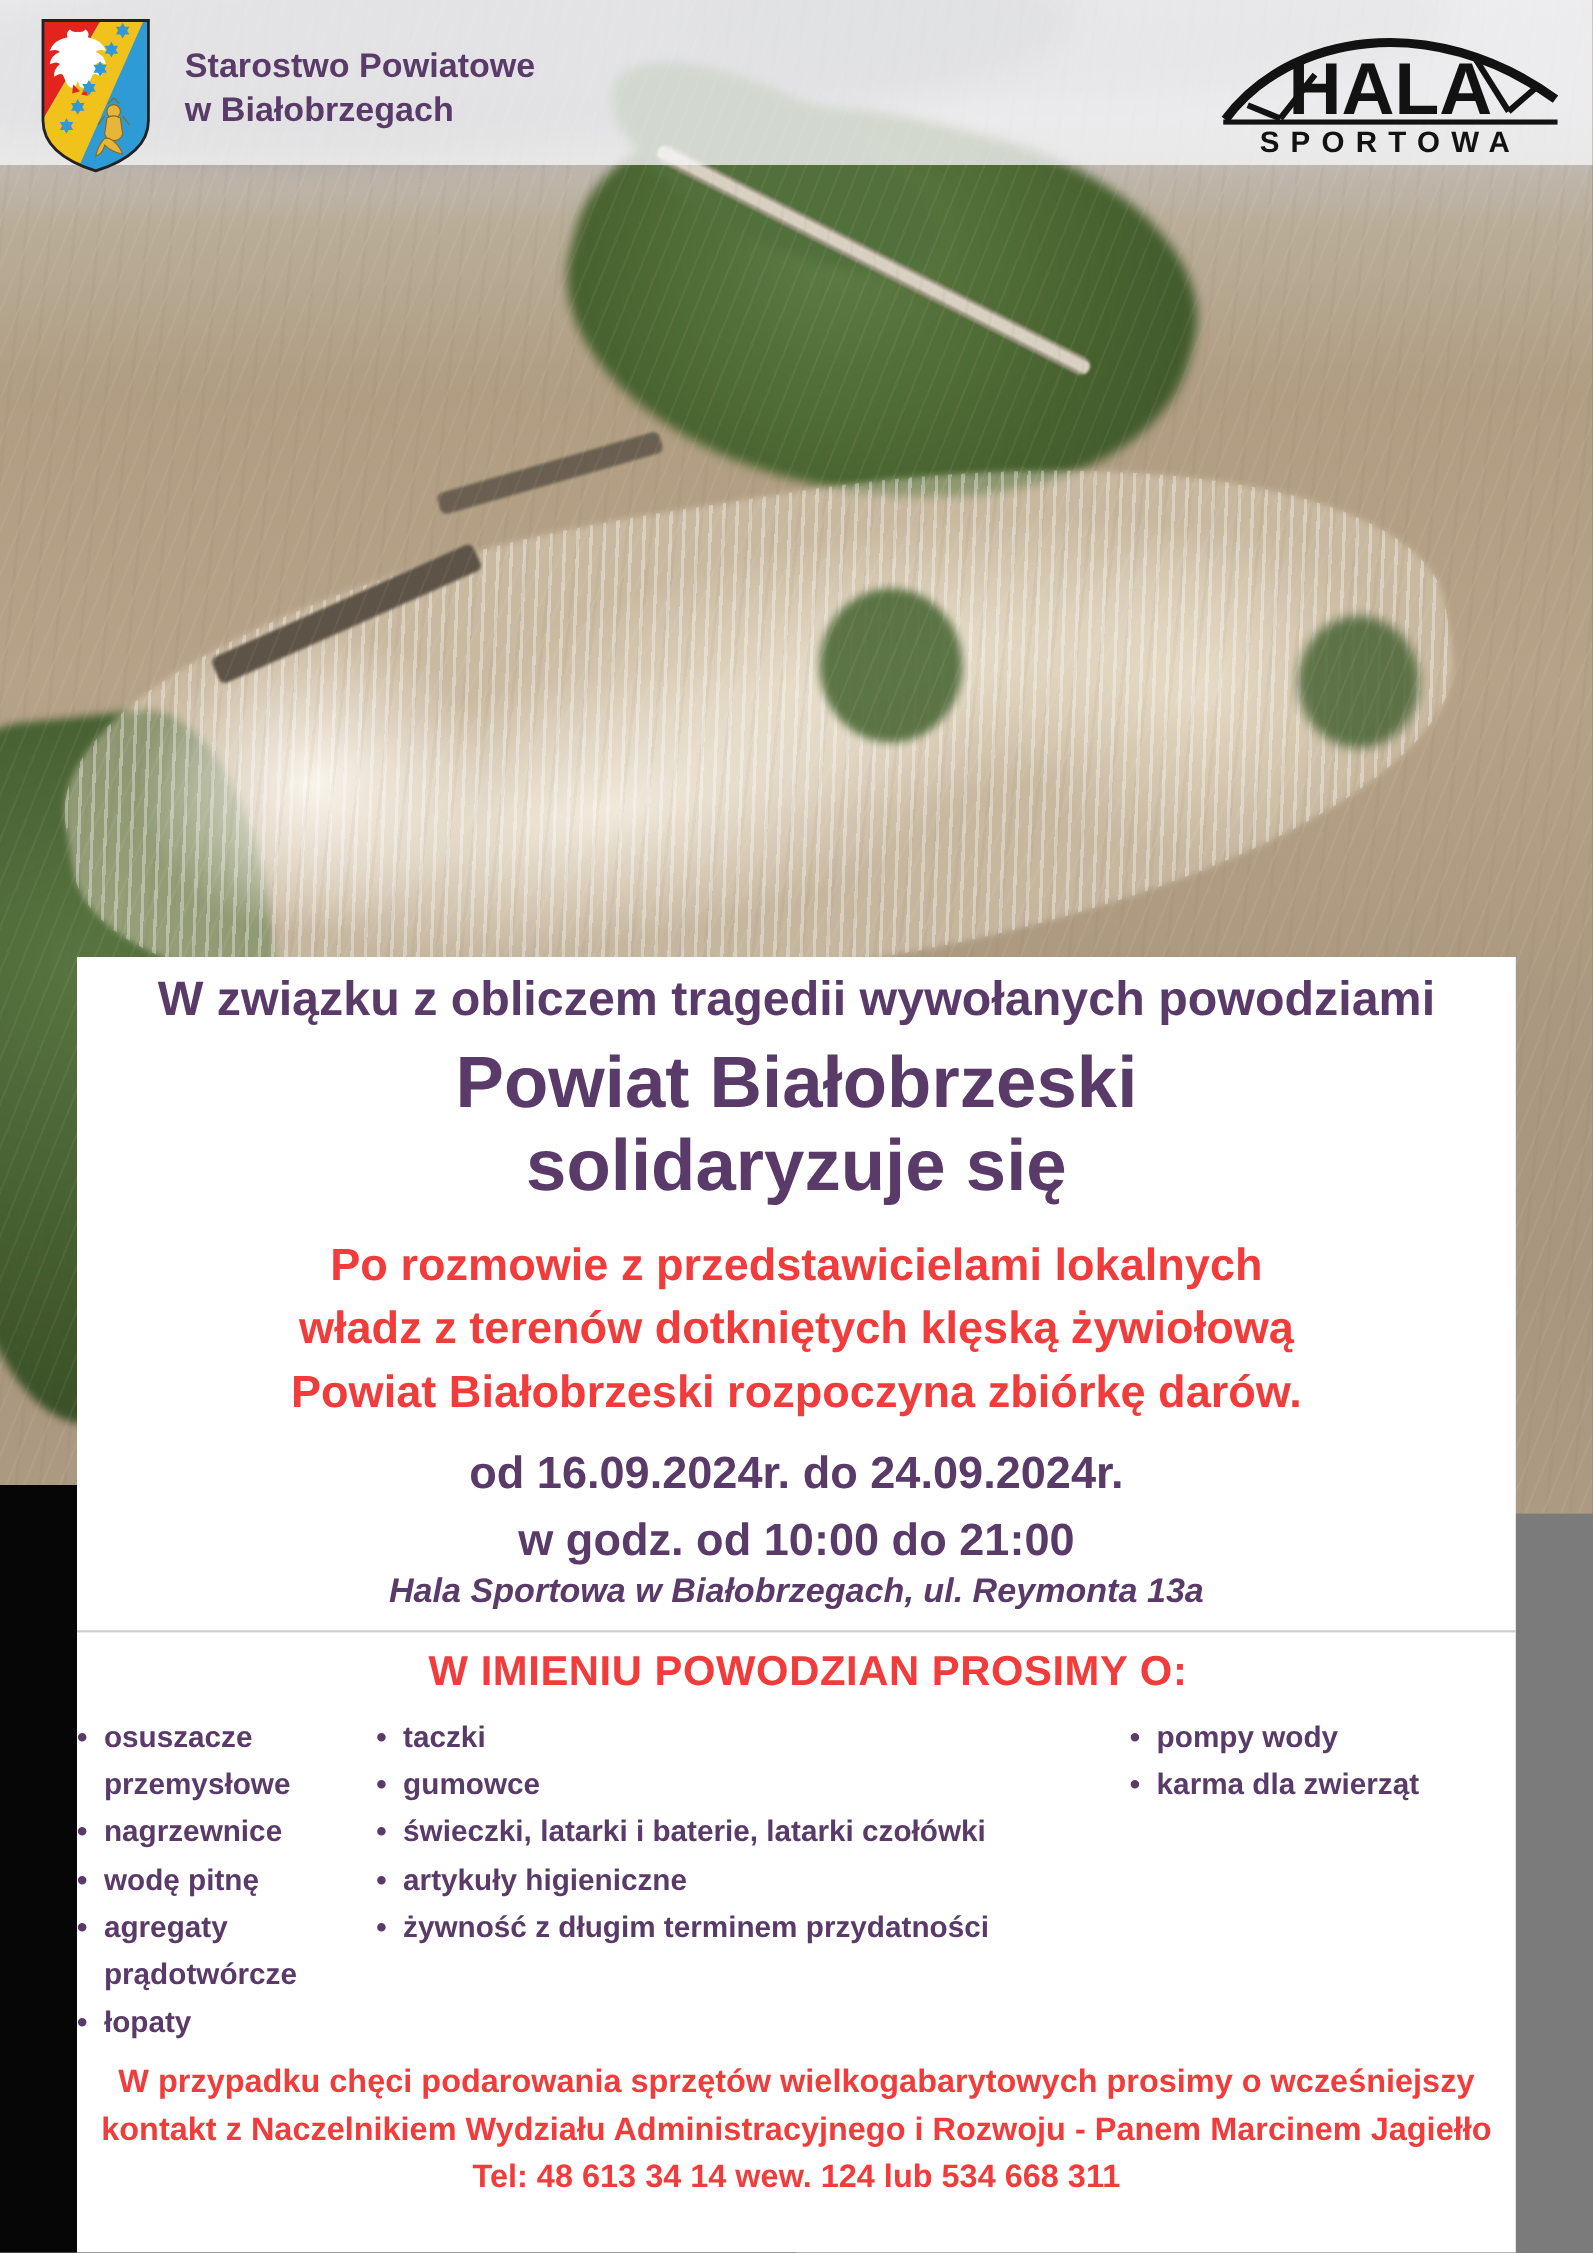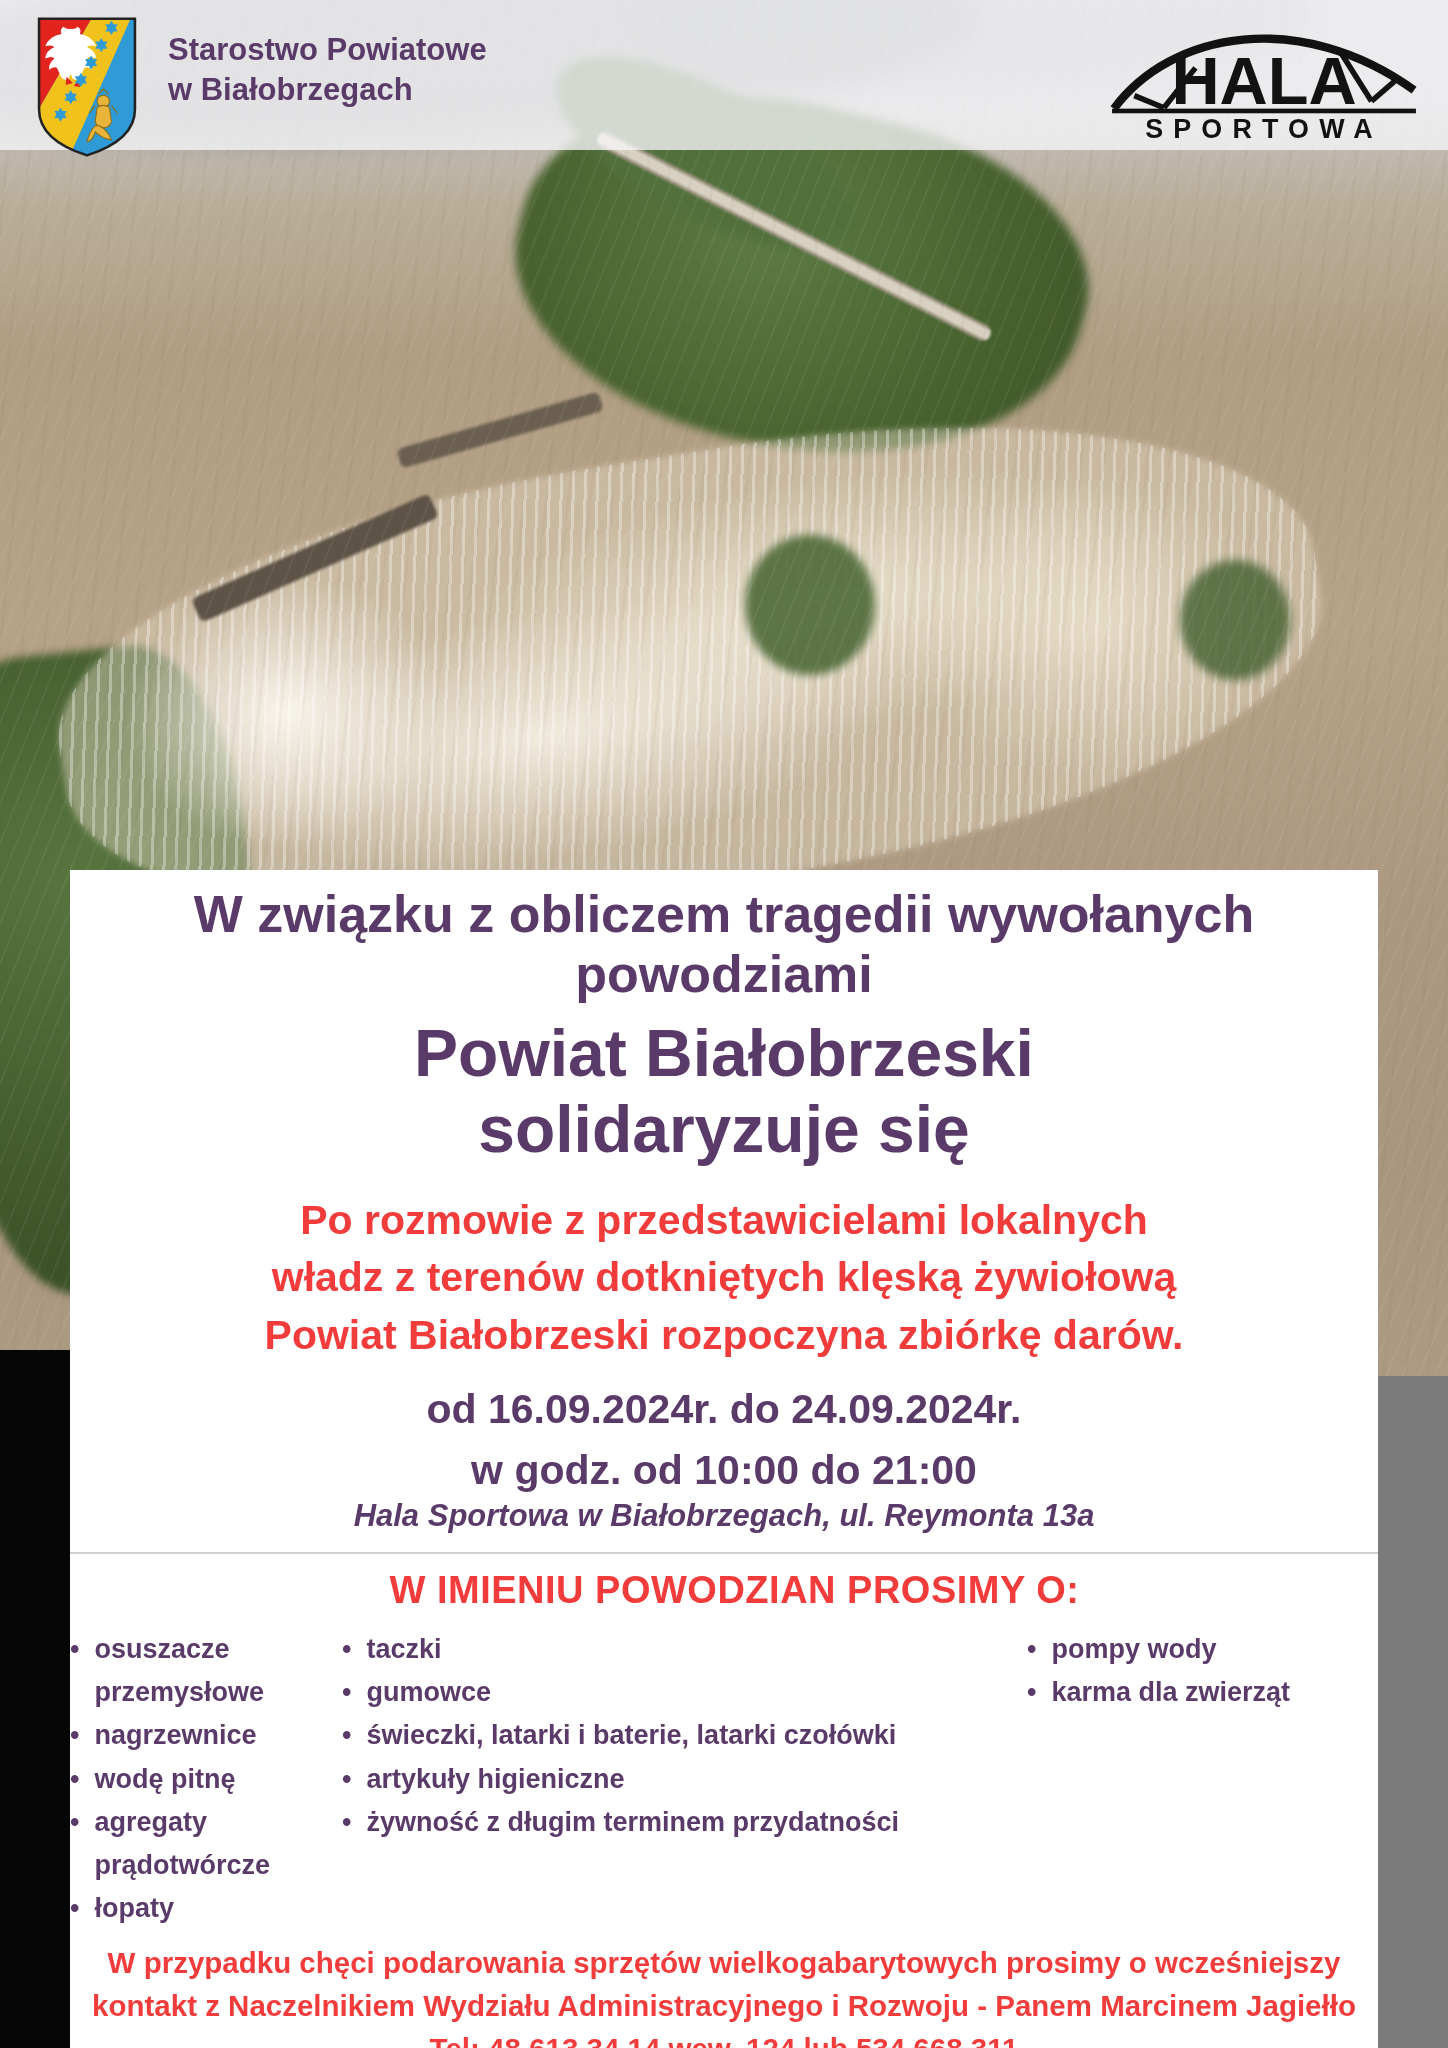--- a/index.html
+++ b/index.html
@@ -53,28 +53,28 @@
     border-radius:50%;filter:blur(5px);background:#4a6536;opacity:.85;}
 
   
   .bg-bl{position:absolute;left:0;top:1350px;width:724px;height:698px;background:var(--side-black);}
   .bg-br{position:absolute;right:0;top:1376px;width:724px;height:672px;background:var(--side-gray);}
 
   
   .band{position:absolute;left:0;top:0;width:1448px;height:150px;
     background:rgba(246,246,248,.78);}
   .crest{position:absolute;left:36px;top:13px;width:102px;height:148px;}
-  .org{position:absolute;left:168px;top:30px;color:var(--purple);
+  .org{position:absolute;left:168px;top:40px;color:var(--purple);
     font-weight:bold;font-size:31px;line-height:1.28;}
   .hala{position:absolute;right:26px;top:16px;width:316px;height:126px;}
 
   
   .card{position:absolute;left:70px;top:870px;width:1308px;height:1178px;
     background:var(--card);text-align:center;overflow:hidden;padding-top:14px;}
-  .intro{color:var(--purple);font-weight:bold;font-size:52px;}
+  .intro{color:var(--purple);font-weight:bold;font-size:44px;}
   .title{color:var(--purple);font-weight:bold;font-size:66px;line-height:1.15;margin-top:12px;}
   .announce{color:var(--red);font-weight:bold;font-size:41px;line-height:1.4;margin-top:24px;}
   .dates{color:var(--purple);font-weight:bold;font-size:41px;margin-top:22px;}
   .hours{color:var(--purple);font-weight:bold;font-size:41px;margin-top:14px;}
   .place{color:var(--purple);font-weight:bold;font-size:31px;margin-top:4px;font-style:italic;}
   .divider{border:none;border-top:2px solid var(--divider);margin:18px 0 0 0;}
   .list-head{color:var(--red);font-weight:bold;font-size:38px;margin-top:15px;letter-spacing:.5px;padding-left:21px;}
   .cols{display:flex;text-align:left;margin-top:16px;color:var(--purple);justify-content:center;}
   .col1{width:272px;flex:none;}
   .col2{width:685px;flex:none;}

